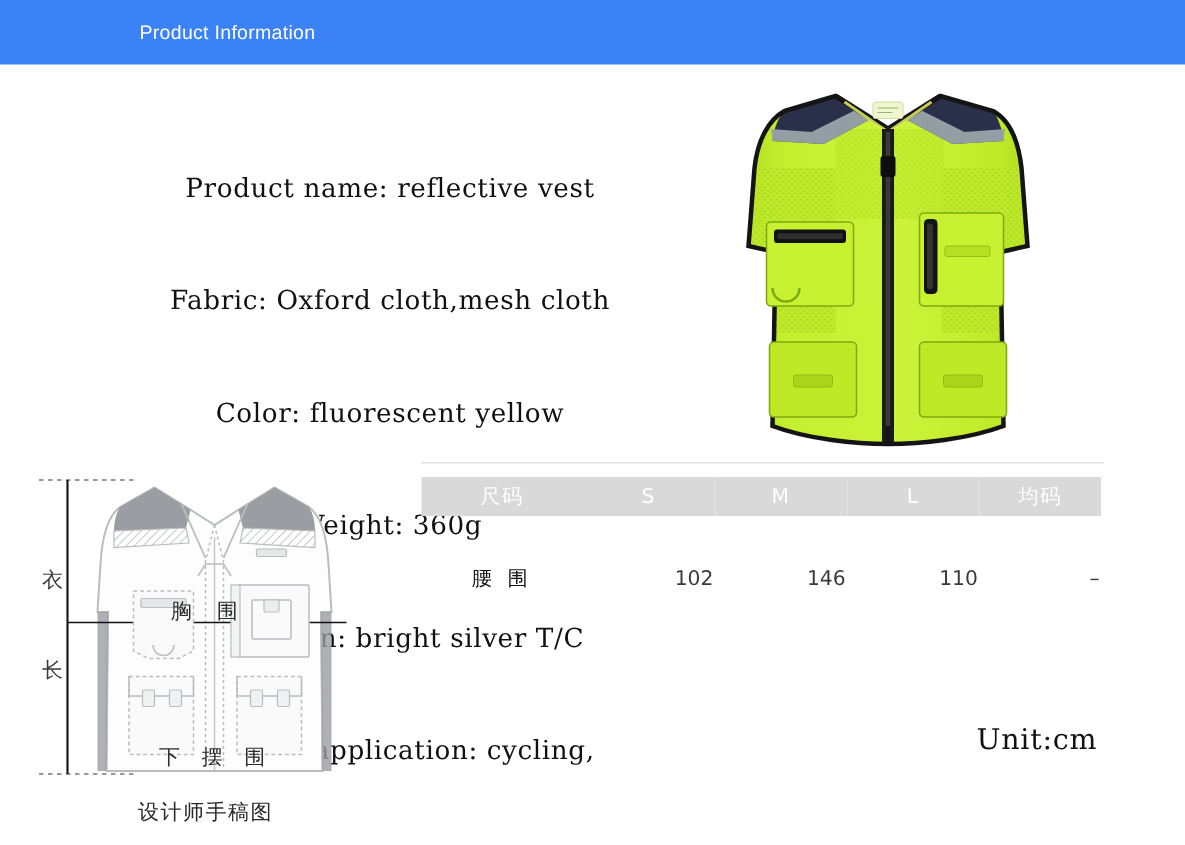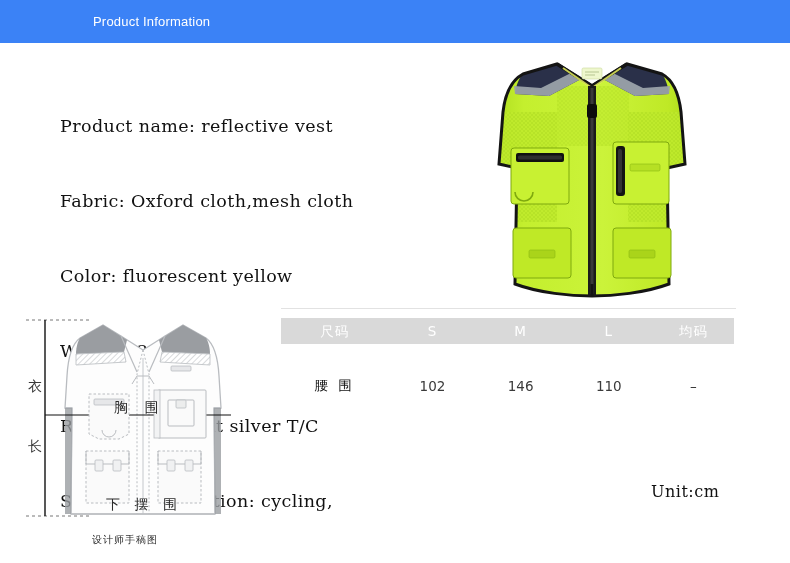--- a/index.html
+++ b/index.html
@@ -21,21 +21,21 @@
     font-family:"Liberation Sans", sans-serif;
   }
   
   .specs{
     position:absolute;left:60px;top:64px;width:400px;
     font-family:"DejaVu Serif", serif;
     font-size:17.5px;color:#111;line-height:25px;
     letter-spacing:.4px;
     white-space:pre;
   }
-  .specs div{font-family:"DejaVu Serif", serif;}
+  .specs div{font-family:"DejaVu Serif", serif;text-align:center;}
   
   .photo{
     position:absolute;left:485px;top:52px;width:215px;height:250px;
   }
   
   .divider{
     position:absolute;left:281px;top:308px;width:455px;height:1px;
     background:#e2e2e2;
   }
   
@@ -43,46 +43,46 @@
     position:absolute;left:281px;top:318px;width:453px;
     border-collapse:collapse;
   }
   .sizetable th{
     background:#d9d9d9;color:#ffffff;font-weight:normal;
     font-size:13.5px;height:24px;line-height:24px;
     font-family:"DejaVu Sans", sans-serif;
     letter-spacing:1px;
   }
   .sizetable td{
-    font-size:13.5px;color:#3a3a3a;height:28px;text-align:center;
+    font-size:13.5px;color:#3a3a3a;height:28px;text-align:right;
     font-family:"DejaVu Sans", sans-serif;
   }
   .sizetable tr.first-body td{padding-top:28px;}
   .sizetable td.rowlabel{
     color:#111;font-size:13.5px;letter-spacing:3px;
     text-align:center;
   }
   .col-label{width:108px;margin-left:48px;}
   .col-s{width:88px;}
   .col-m{width:88px;}
   .col-l{width:88px;}
   .col-u{width:81px;}
   
   .unit{
     position:absolute;left:651px;top:482px;
     font-family:"DejaVu Serif", serif;
-    font-size:16px;color:#111;letter-spacing:.5px;
+    font-size:19px;color:#111;letter-spacing:.5px;
   }
   
   .sketch{
     position:absolute;left:18px;top:288px;width:250px;height:240px;
   }
   .sketch-caption{
     position:absolute;left:92px;top:533px;
-    font-size:10px;color:#2a2a2a;
+    font-size:14px;color:#2a2a2a;
     font-family:"DejaVu Sans", sans-serif;
     letter-spacing:1px;
   }
 </style>
 </head>
 <body>
 
 <div class="topbar">
   <div class="topbar-title">Product Information</div>
 </div>

